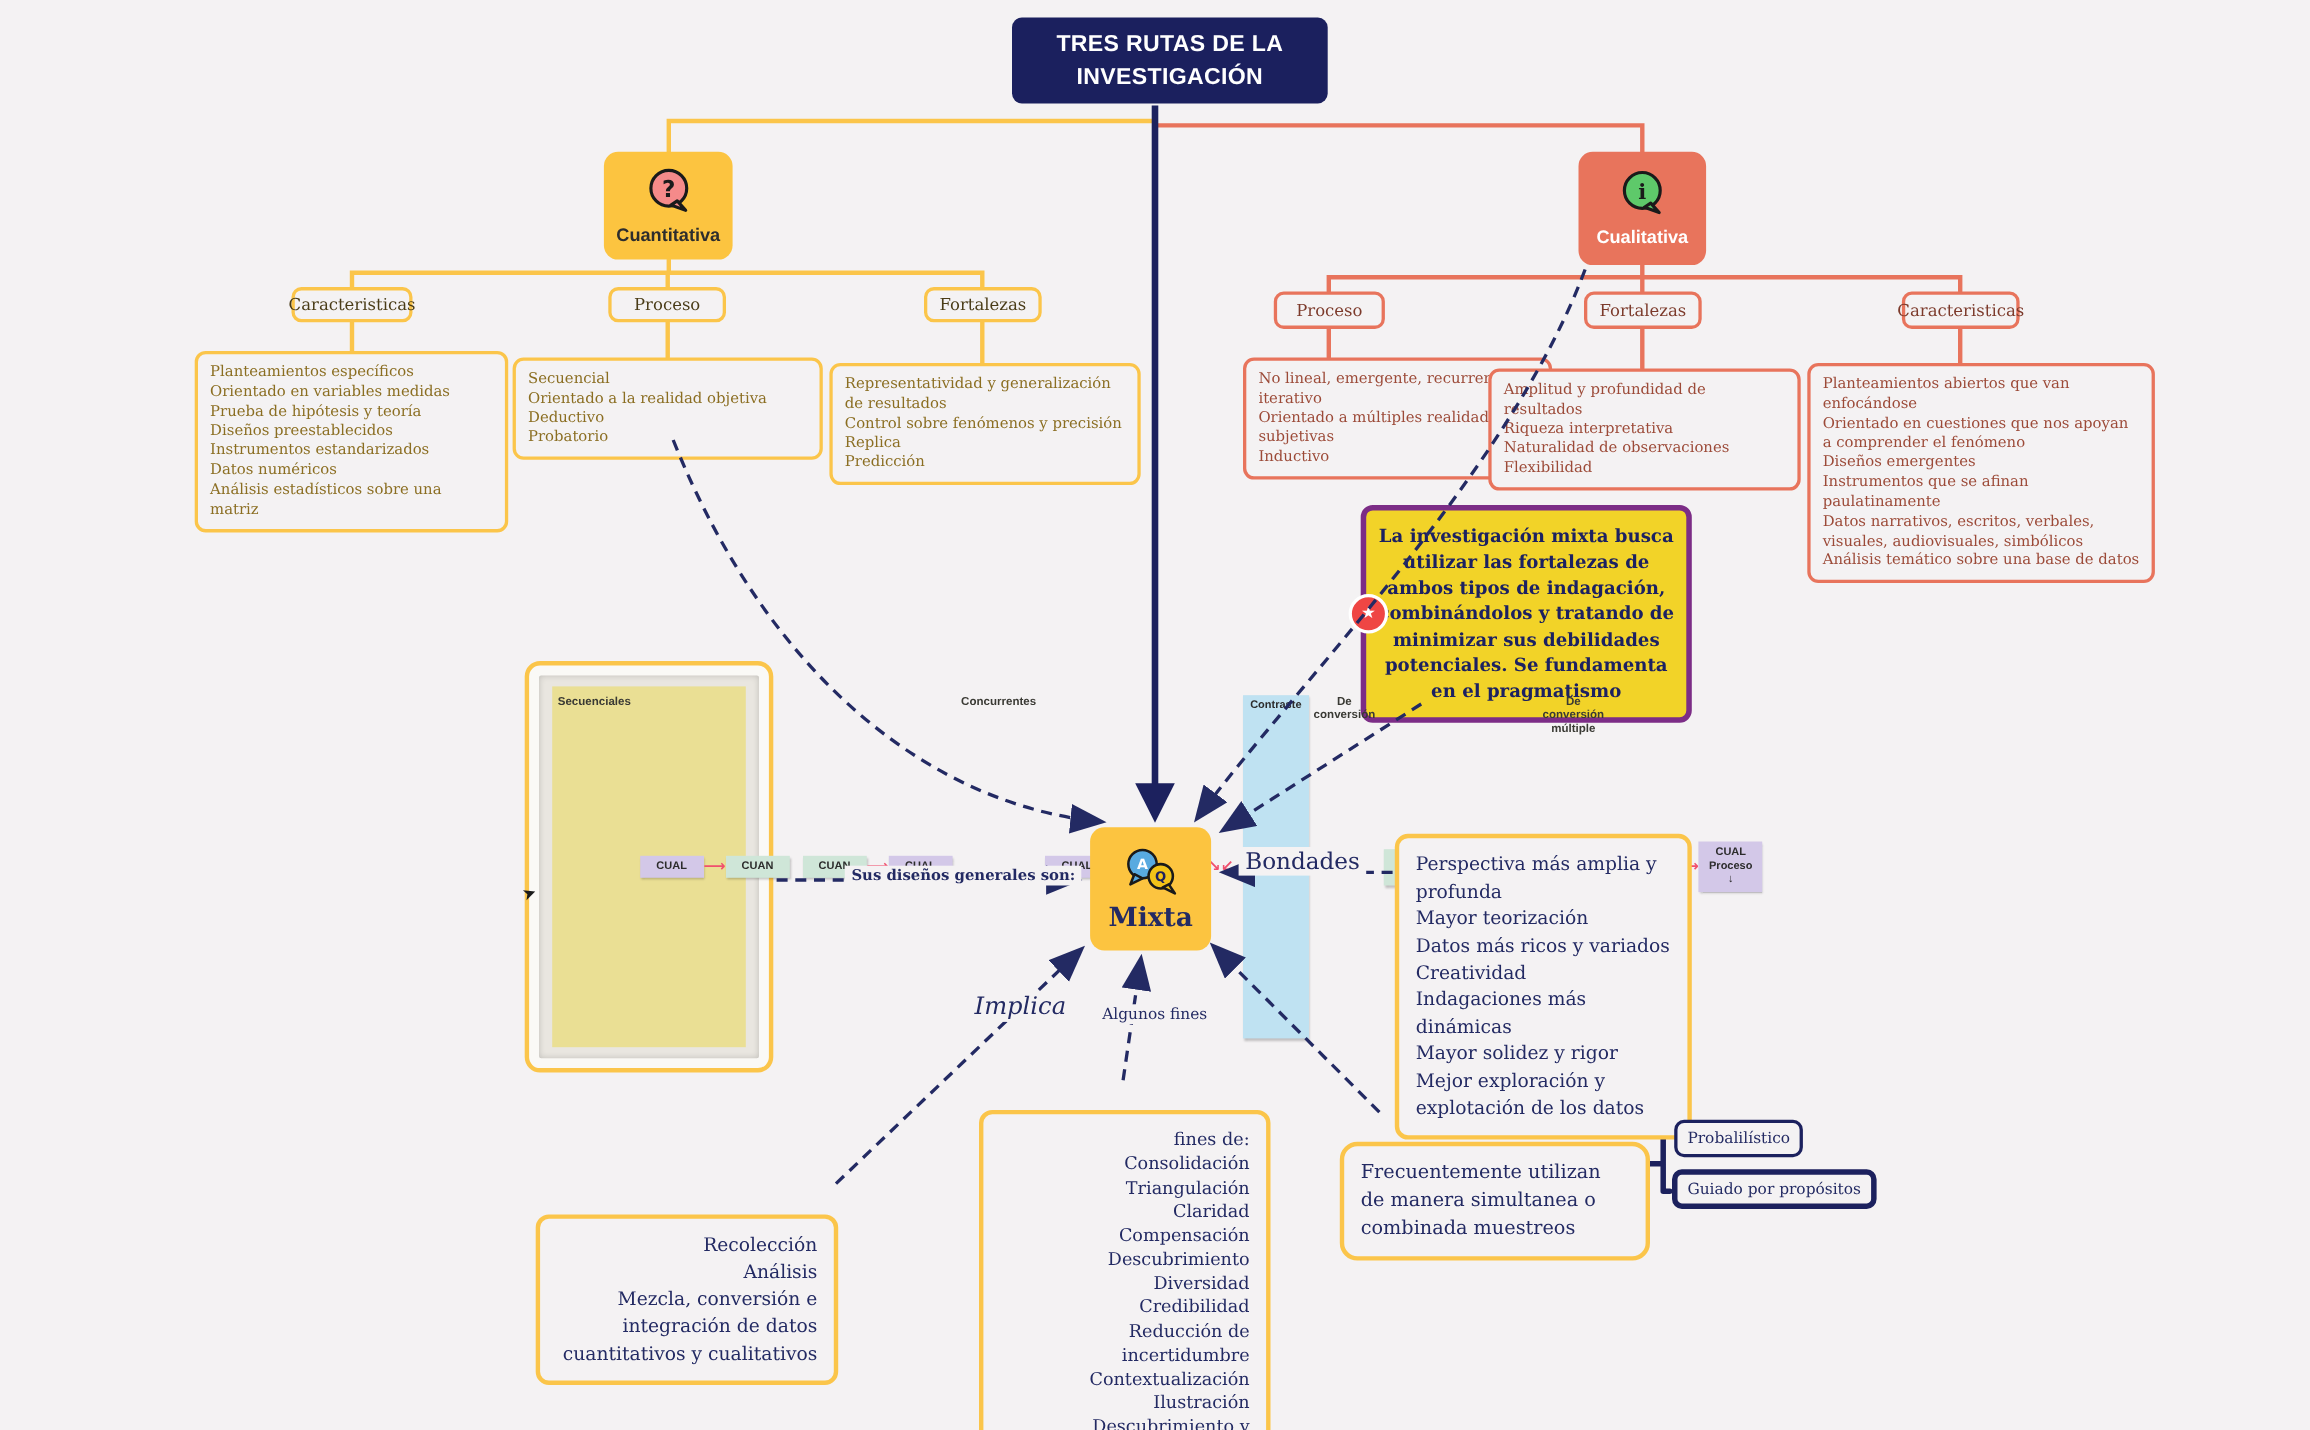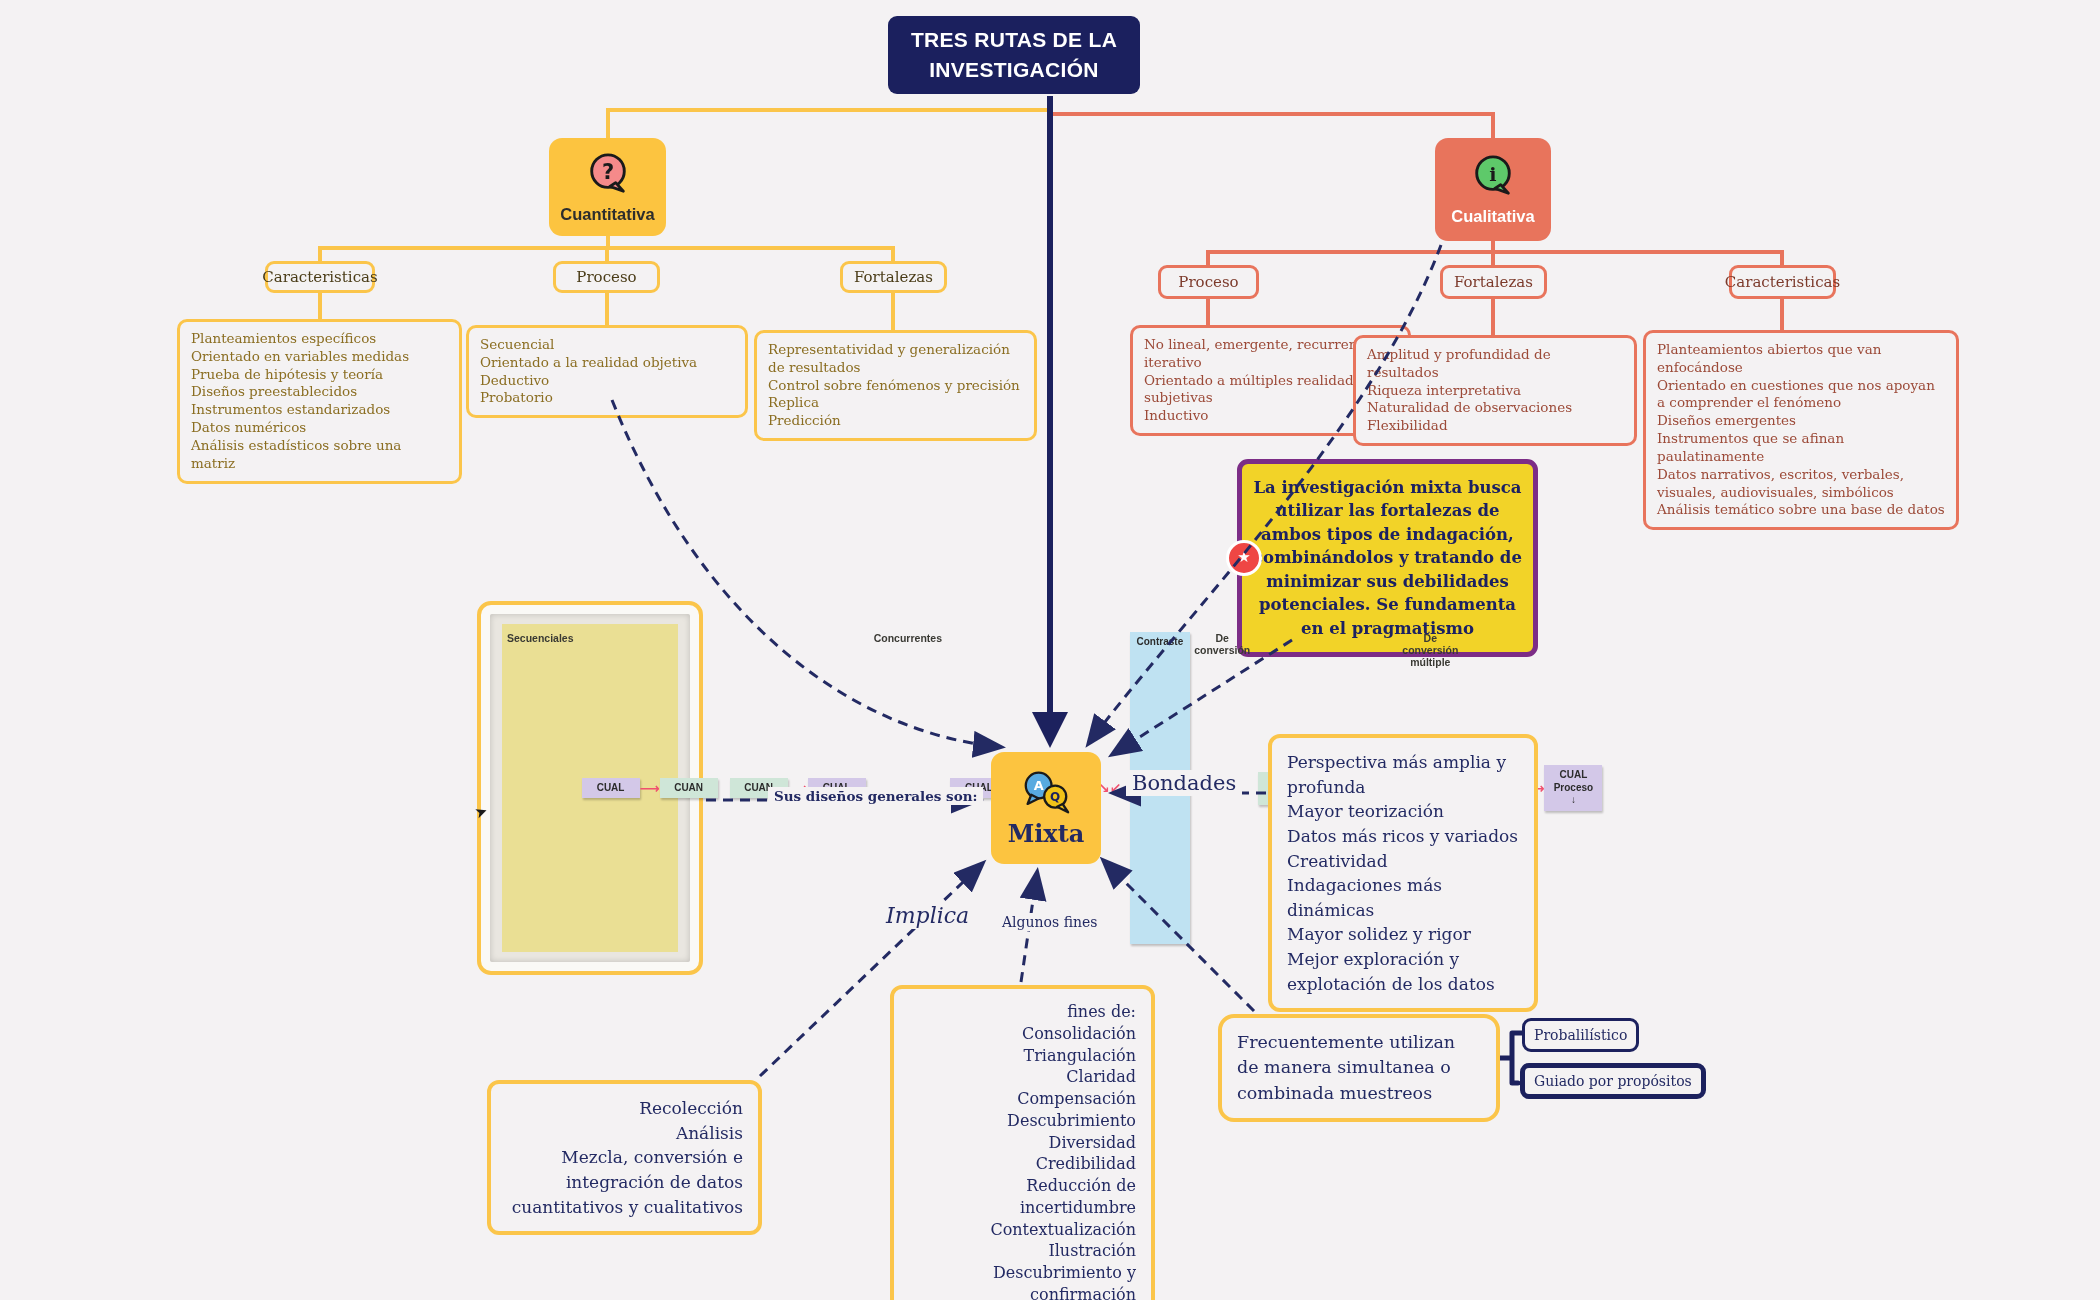--- a/index.html
+++ b/index.html
@@ -30,21 +30,21 @@
   .tag-y{border:3px solid #fbc54a;color:#4a3c18;}
   .tag-c{border:3px solid #e8745c;color:#7c3a2b;}
 
   
   .content{background:#f4f2f3;border-radius:10px;padding:8px 11px;font-size:13.5px;line-height:1.32;}
   .content-y{border:3px solid #fbc54a;color:#8b6e22;}
   .content-c{border:3px solid #e8745c;color:#9c4a38;}
 
   
   .nbox{background:#f4f2f3;border:4px solid #fbc54a;border-radius:12px;color:#232a63;
-    padding:12px 15px;font-size:17px;line-height:1.45;}
+    padding:12px 15px;font-size:17px;line-height:1.45;margin-top:24px;}
   .nbox.right{text-align:right;}
 
   .pill{background:#f4f2f3;border-radius:9px;color:#232a63;font-size:14px;
     display:flex;align-items:center;justify-content:center;padding:3px 9px;}
   .pill-1{border:3px solid #1c215e;}
   .pill-2{border:5px solid #1c215e;}
 
   
   .purple-note{background:#f2d328;border:5px solid #7c2d86;border-radius:11px;color:#1c2161;
     font-weight:bold;font-size:16.5px;line-height:1.42;text-align:center;padding:12px 10px;}
@@ -84,21 +84,21 @@
 
     <path d="M608,138 V110 H1050" stroke="#fbc54a" stroke-width="4" fill="none" stroke-linecap="round"></path>
     <path d="M608,236 V248 M320,261 V248 H893 V261 M607,248 V261 M320,293 V319 M607,293 V325 M893,293 V330" stroke="#fbc54a" stroke-width="4" fill="none" stroke-linecap="round"></path>
 
     <path d="M1493,138 V114 H1050" stroke="#e8745c" stroke-width="4" fill="none" stroke-linecap="round"></path>
     <path d="M1493,241 V252 M1208,265 V252 H1782 V265 M1493,252 V265 M1208,299 V325 M1493,299 V335 M1782,299 V330" stroke="#e8745c" stroke-width="4" fill="none" stroke-linecap="round"></path>
 
     <path d="M1500,1058 H1512 M1512,1033 V1083 M1512,1033 H1522 M1512,1083 H1518" stroke="#1c215e" stroke-width="5" fill="none" stroke-linecap="round"></path>
   </svg>
 
-  <div class="abs z4 title-box" style="left:888px;top:16px;width:252px;height:78px;">
+  <div class="abs z4 title-box" style="left:920px;top:16px;width:287px;height:78px;">
     <span>TRES RUTAS DE LA INVESTIGACIÓN</span>
   </div>
 
   <div class="abs z2 node node-quant" style="left:549px;top:138px;width:117px;height:98px;">
     <svg width="46" height="46" viewBox="0 0 48 48">
       <circle cx="24" cy="21" r="17" fill="#f58a8a" stroke="#1a1a1a" stroke-width="3"></circle>
       <path d="M32 33 L40 42 L26 37 z" fill="#f58a8a" stroke="#1a1a1a" stroke-width="3" stroke-linejoin="round"></path>
       <text x="24" y="29" font-size="22" font-weight="bold" text-anchor="middle" fill="#1a1a1a" font-family="DejaVu Sans">?</text>
     </svg>
     <span>Cuantitativa</span>

